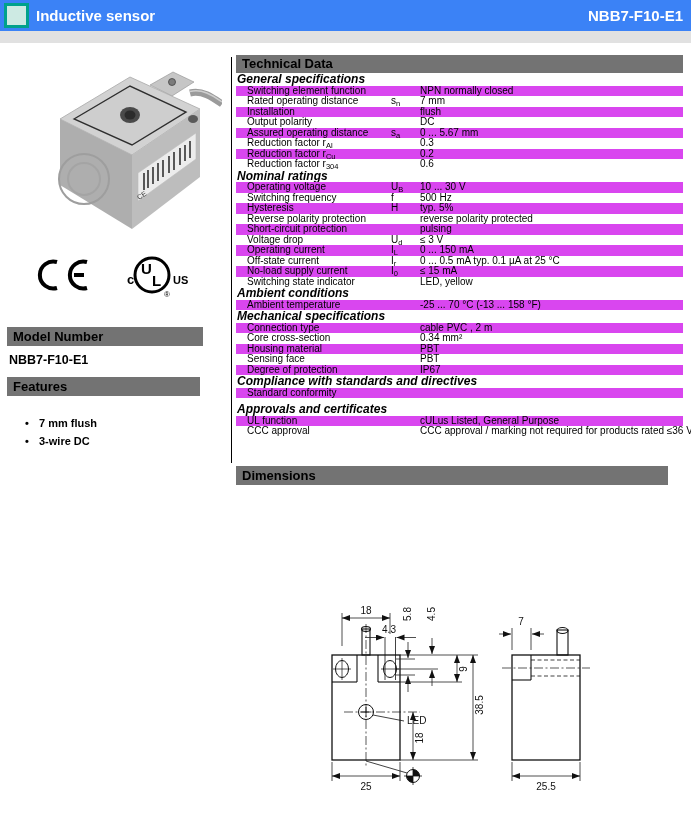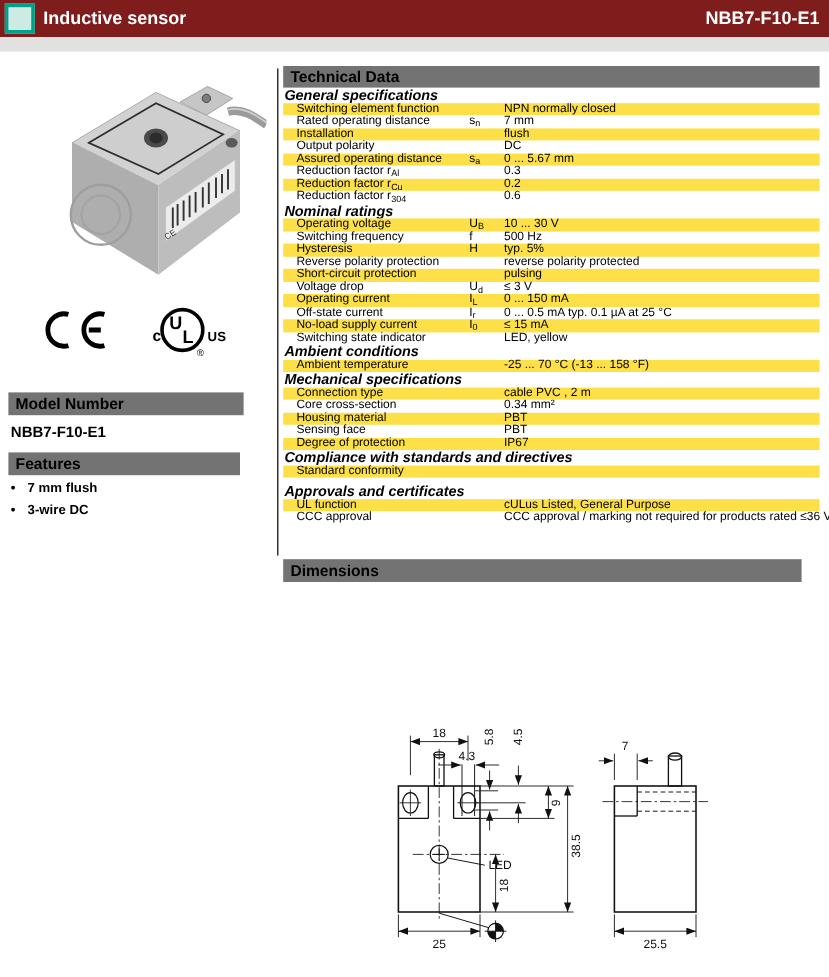--- a/index.html
+++ b/index.html
@@ -2,45 +2,45 @@
 <html><head>
 <meta charset="utf-8">
 <style>
   html,body{margin:0;padding:0;}
   body{
     width:691px;height:814px;position:relative;background:#ffffff;
     font-family:"Liberation Sans","DejaVu Sans",sans-serif;color:#000;
     -webkit-font-smoothing:antialiased;overflow:hidden;
   }
   
-  .topbar{position:absolute;left:0;top:0;width:691px;height:31px;background:#7f1d1d;}
+  .topbar{position:absolute;left:0;top:0;width:691px;height:31px;background:#3b82f6;}
   .brandsq{position:absolute;left:4px;top:3px;width:19px;height:19px;background:#cdeae3;border:3px solid #00a18c;}
   .topbar .ptitle{position:absolute;left:36px;top:7px;font-size:15px;font-weight:bold;color:#fff;}
   .topbar .pmodel{position:absolute;right:8px;top:7px;font-size:15px;font-weight:bold;color:#fff;}
   .substrip{position:absolute;left:0;top:31px;width:691px;height:12px;background:#e1e1e1;}
   
   .vdivider{position:absolute;left:231px;top:57px;width:1px;height:406px;background:#000;}
   .secbar{background:#737373;font-size:13px;font-weight:bold;color:#000;
           height:19px;line-height:19px;padding-left:6px;box-sizing:border-box;}
   
   .leftcol{position:absolute;left:7px;top:44px;width:221px;}
   .photo{position:absolute;left:15px;top:13px;}
   .marks{position:absolute;left:14px;top:200px;width:190px;height:62px;}
   .modelbar{position:absolute;left:0;top:283px;width:196px;}
   .modelnum{position:absolute;left:2px;top:309px;font-size:12.5px;font-weight:bold;}
   .featbar{position:absolute;left:0;top:333px;width:193px;}
-  .features{position:absolute;left:2px;top:357px;margin:0;padding:0;list-style:none;}
+  .features{position:absolute;left:2px;top:357px;margin:16px;padding:0;list-style:none;}
   .features li{font-size:11px;font-weight:bold;margin-bottom:6px;}
   .features li .dot{display:inline-block;width:14px;}
   
   .rightcol{position:absolute;left:236px;top:55px;width:447px;}
   .techbar{width:447px;height:18px;line-height:18px;}
   .tsection-h{font-size:12px;font-weight:bold;height:12.5px;line-height:12.5px;padding-left:1px;font-style:italic;}
   .trow{position:relative;height:10.5px;line-height:10.5px;font-size:10px;}
-  .trow.shade{background:#fde047;padding-left:42px;}
+  .trow.shade{background:#d946ef;padding-left:42px;}
   .trow .lbl{position:absolute;left:11px;top:0;white-space:nowrap;}
   .trow.ind2 .lbl{left:22px;}
   .trow .sym{position:absolute;left:155px;top:0;}
   .trow .val{position:absolute;left:184px;top:0;white-space:nowrap;}
   .trow.multi{height:auto;}
   .trow.multi .val{position:absolute;}
   .trow.multi .vline{display:block;height:10.5px;line-height:10.5px;}
   .trow sub{font-size:7.5px;vertical-align:-2px;line-height:0;}
   .gap4{margin-top:5px;}
   .dimsbar{position:absolute;left:236px;top:466px;width:432px;}

